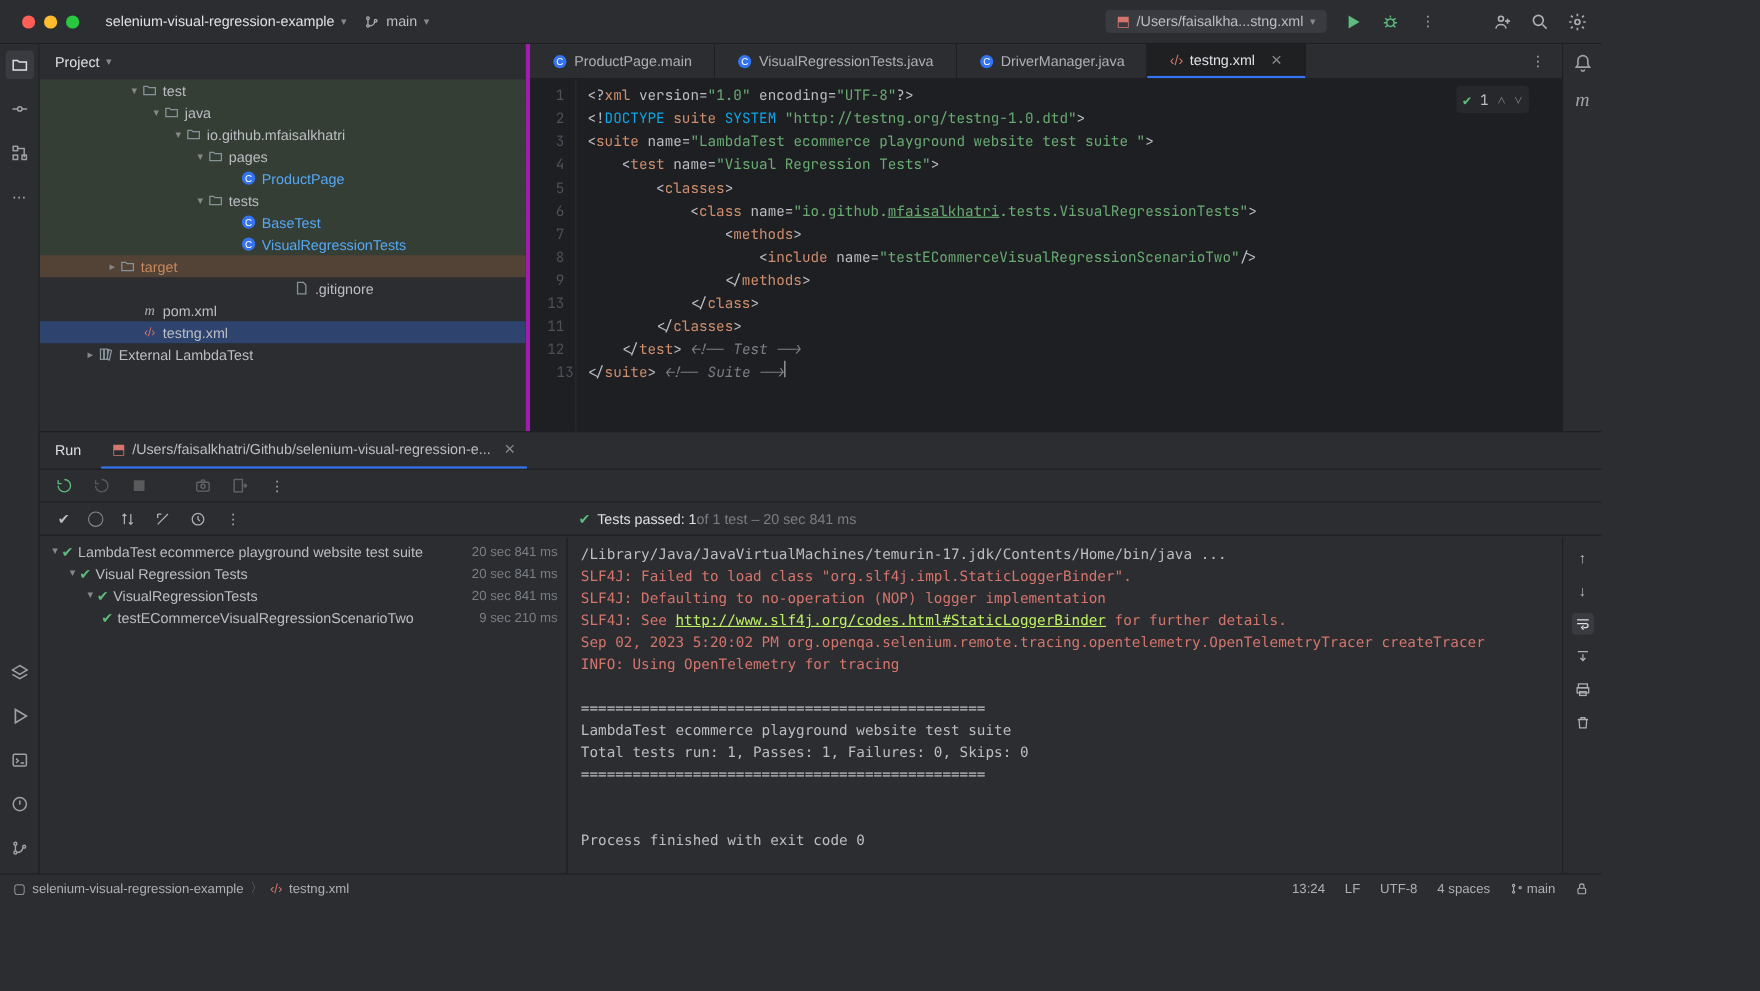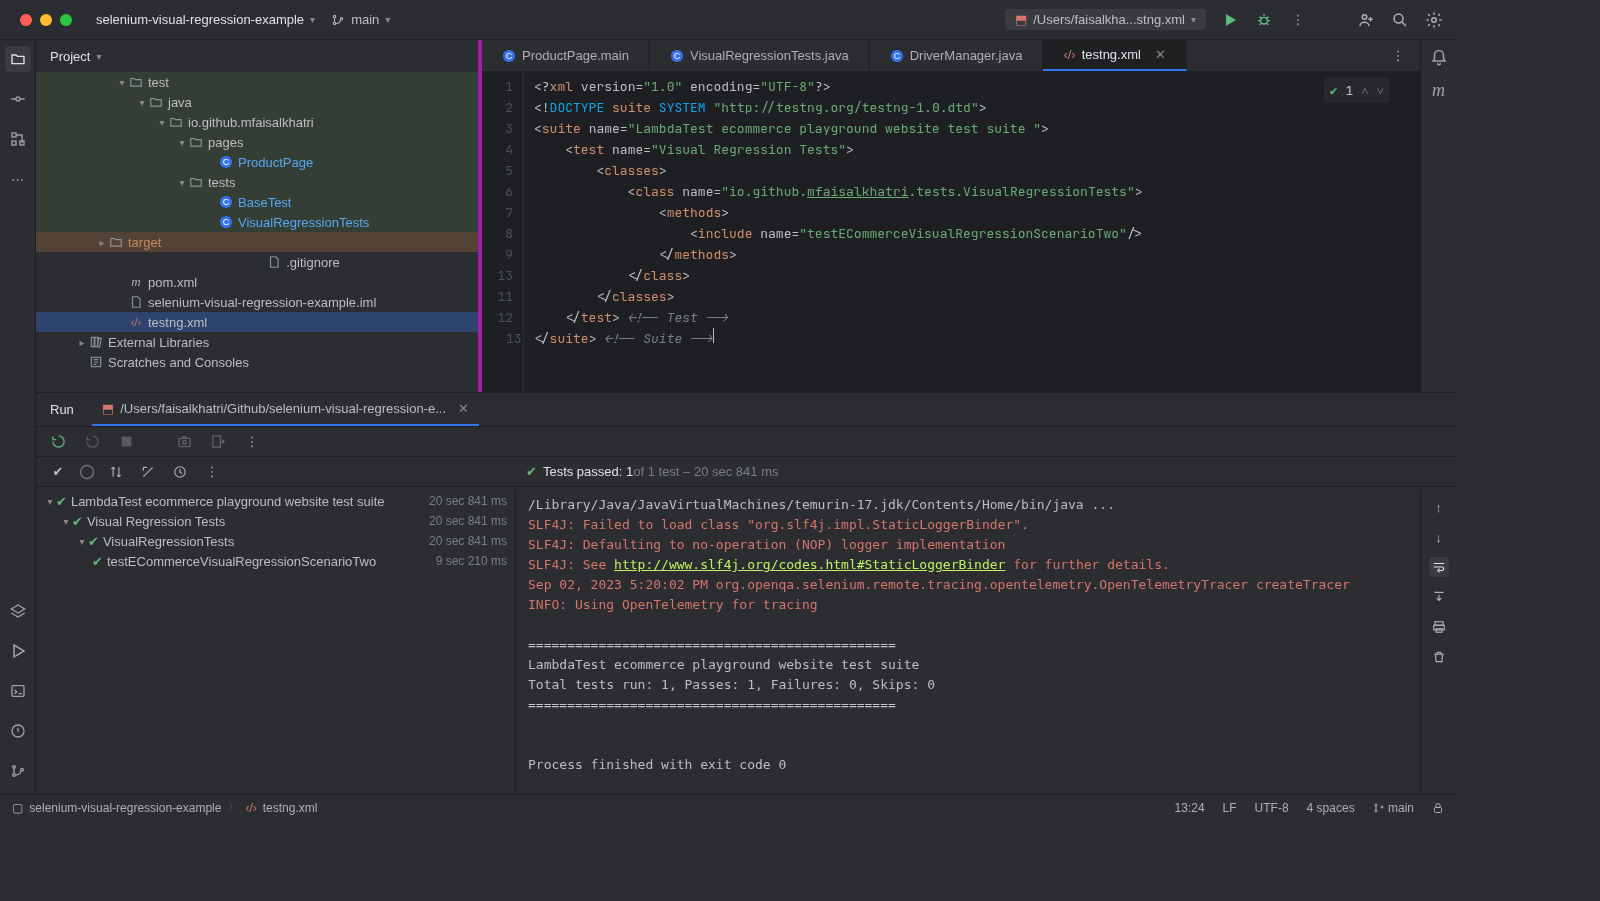--- a/index.html
+++ b/index.html
@@ -497,54 +497,35 @@
               </span>
               <span>.gitignore</span>
             </div>
             <div class="tree-row" style="padding-left: 80px;">
               <span class="tree-arrow"></span>
               <span class="tree-icon">
                 <span style="font-style:italic;font-family:serif;color:#aeb0b6;">m</span>
               </span>
               <span>pom.xml</span>
             </div>
-            <div class="tree-row" style="padding-left: 80px;">
-              <span class="tree-arrow"></span>
-              <span class="tree-icon">
-                <svg width="14" height="14" viewBox="0 0 24 24" fill="none" stroke="#87939a" stroke-width="2">
-                  <path d="M6 3h9l4 4v14H6z"></path>
-                </svg>
-              </span>
-              <span>selenium-visual-regression-example.iml</span>
-            </div>
             <div class="tree-row sel" style="padding-left: 80px;">
               <span class="tree-arrow"></span>
               <span class="tree-icon">
                 <span style="color:#d5756c;font-size:11px;">‹/›</span>
               </span>
               <span>testng.xml</span>
             </div>
             <div class="tree-row" style="padding-left: 40px;">
               <span class="tree-arrow">▸</span>
               <span class="tree-icon">
                 <svg width="14" height="14" viewBox="0 0 24 24" fill="none" stroke="#87939a" stroke-width="2">
                   <path d="M4 4h5v16H4zM10 4h5v16h-5zM17 5l4 1-3 15-4-1z"></path>
                 </svg>
               </span>
-              <span>External Libraries</span>
-            </div>
-            <div class="tree-row" style="padding-left: 40px;">
-              <span class="tree-arrow"></span>
-              <span class="tree-icon">
-                <svg width="14" height="14" viewBox="0 0 24 24" fill="none" stroke="#87939a" stroke-width="2">
-                  <rect x="4" y="4" width="16" height="16"></rect>
-                  <path d="M8 8h8M8 12h8M8 16h5"></path>
-                </svg>
-              </span>
-              <span>Scratches and Consoles</span>
+              <span>External LambdaTest</span>
             </div>
           </div>
       </div>
 
       <div class="editor-area">
         <div class="editor-tabs" id="editor-tabs">
 
           <div class="editor-tab">
               <svg width="14" height="14">
                 <circle cx="7" cy="7" r="6" fill="#3574f0"></circle>

